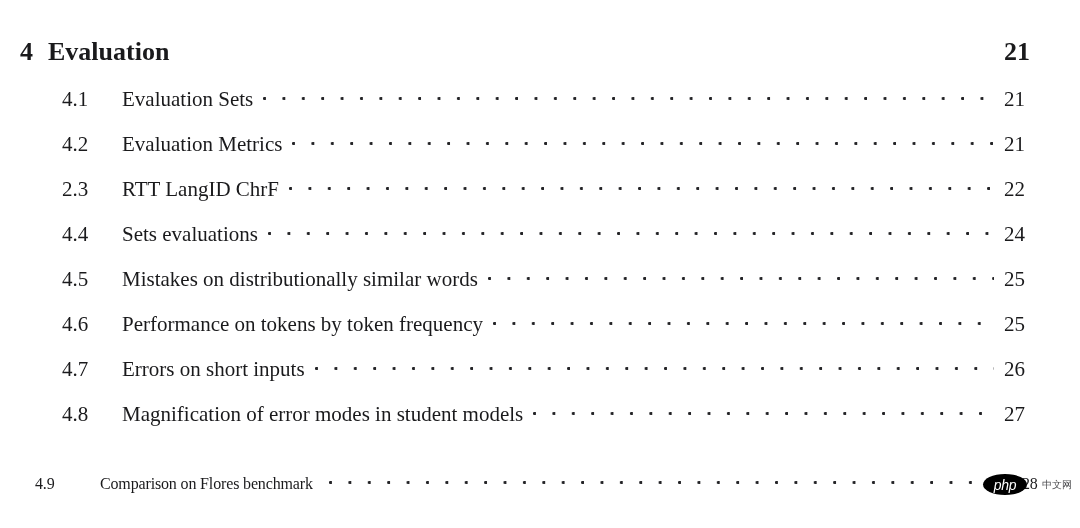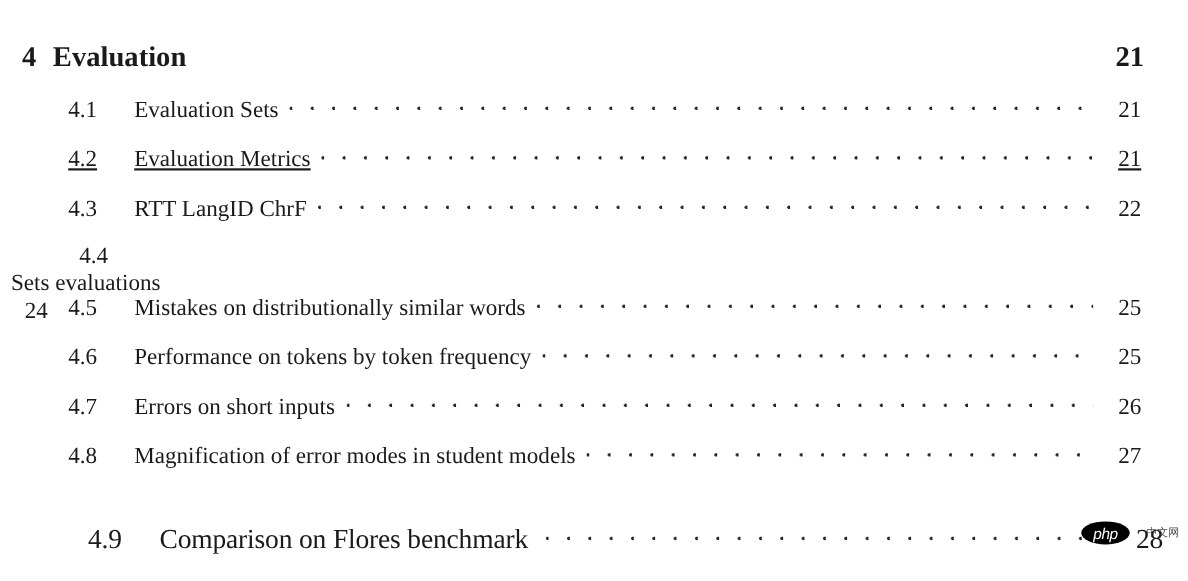--- a/index.html
+++ b/index.html
@@ -54,21 +54,21 @@
     right: 0;
     bottom: 0.30em;
     height: 3px;
     background-image: radial-gradient(circle at 1.5px 1.5px, #232326 1.35px, rgba(255,255,255,0) 1.6px);
     background-size: 19.4px 3px;
     background-repeat: repeat-x;
   }
 
   .toc-page {
     flex: 0 0 auto;
-    text-align: center;
+    text-align: left;
     width: 46px;
   }
 
   
   .chapter {
     font-weight: bold;
     font-size: 26px;
     top: 34px;
     height: 32px;
   }
@@ -87,23 +87,22 @@
   }
   .section .toc-num {
     width: 122px;
     padding-left: 62px;
     box-sizing: border-box;
   }
   .section .toc-page { padding-right: 30px; }
 
   
   .section.last-row {
-    font-size: 25px;
+    font-size: 16px;
     letter-spacing: -0.15px;
-    margin-left: 45px;
   }
   .section.last-row .toc-num {
     width: 100px;
     padding-left: 35px;
   }
   .section.last-row .toc-dots { margin-left: 16px; }
   .section.last-row .toc-page { padding-right: 12px; }
 
   
   #watermark {
@@ -152,35 +151,35 @@
     <span class="toc-page">21</span>
   </div>
 
   <div class="toc-row section" style="top:85px;">
     <span class="toc-num">4.1</span>
     <span class="toc-title">Evaluation Sets</span>
     <span class="toc-dots"></span>
     <span class="toc-page">21</span>
   </div>
 
-  <div class="toc-row section" style="top:130px;text-decoration:underline;">
+  <div class="toc-row section" style="top:130px;">
     <span class="toc-num">4.2</span>
     <span class="toc-title">Evaluation Metrics</span>
     <span class="toc-dots"></span>
     <span class="toc-page">21</span>
   </div>
 
   <div class="toc-row section" style="top:175px;">
-    <span class="toc-num">4.3</span>
+    <span class="toc-num">2.3</span>
     <span class="toc-title">RTT LangID ChrF</span>
     <span class="toc-dots"></span>
     <span class="toc-page">22</span>
   </div>
 
-  <div class="toc-row section" style="top:220px;flex-direction:column;">
+  <div class="toc-row section" style="top:220px;">
     <span class="toc-num">4.4</span>
     <span class="toc-title">Sets evaluations</span>
     <span class="toc-dots"></span>
     <span class="toc-page">24</span>
   </div>
 
   <div class="toc-row section" style="top:265px;">
     <span class="toc-num">4.5</span>
     <span class="toc-title">Mistakes on distributionally similar words</span>
     <span class="toc-dots"></span>

